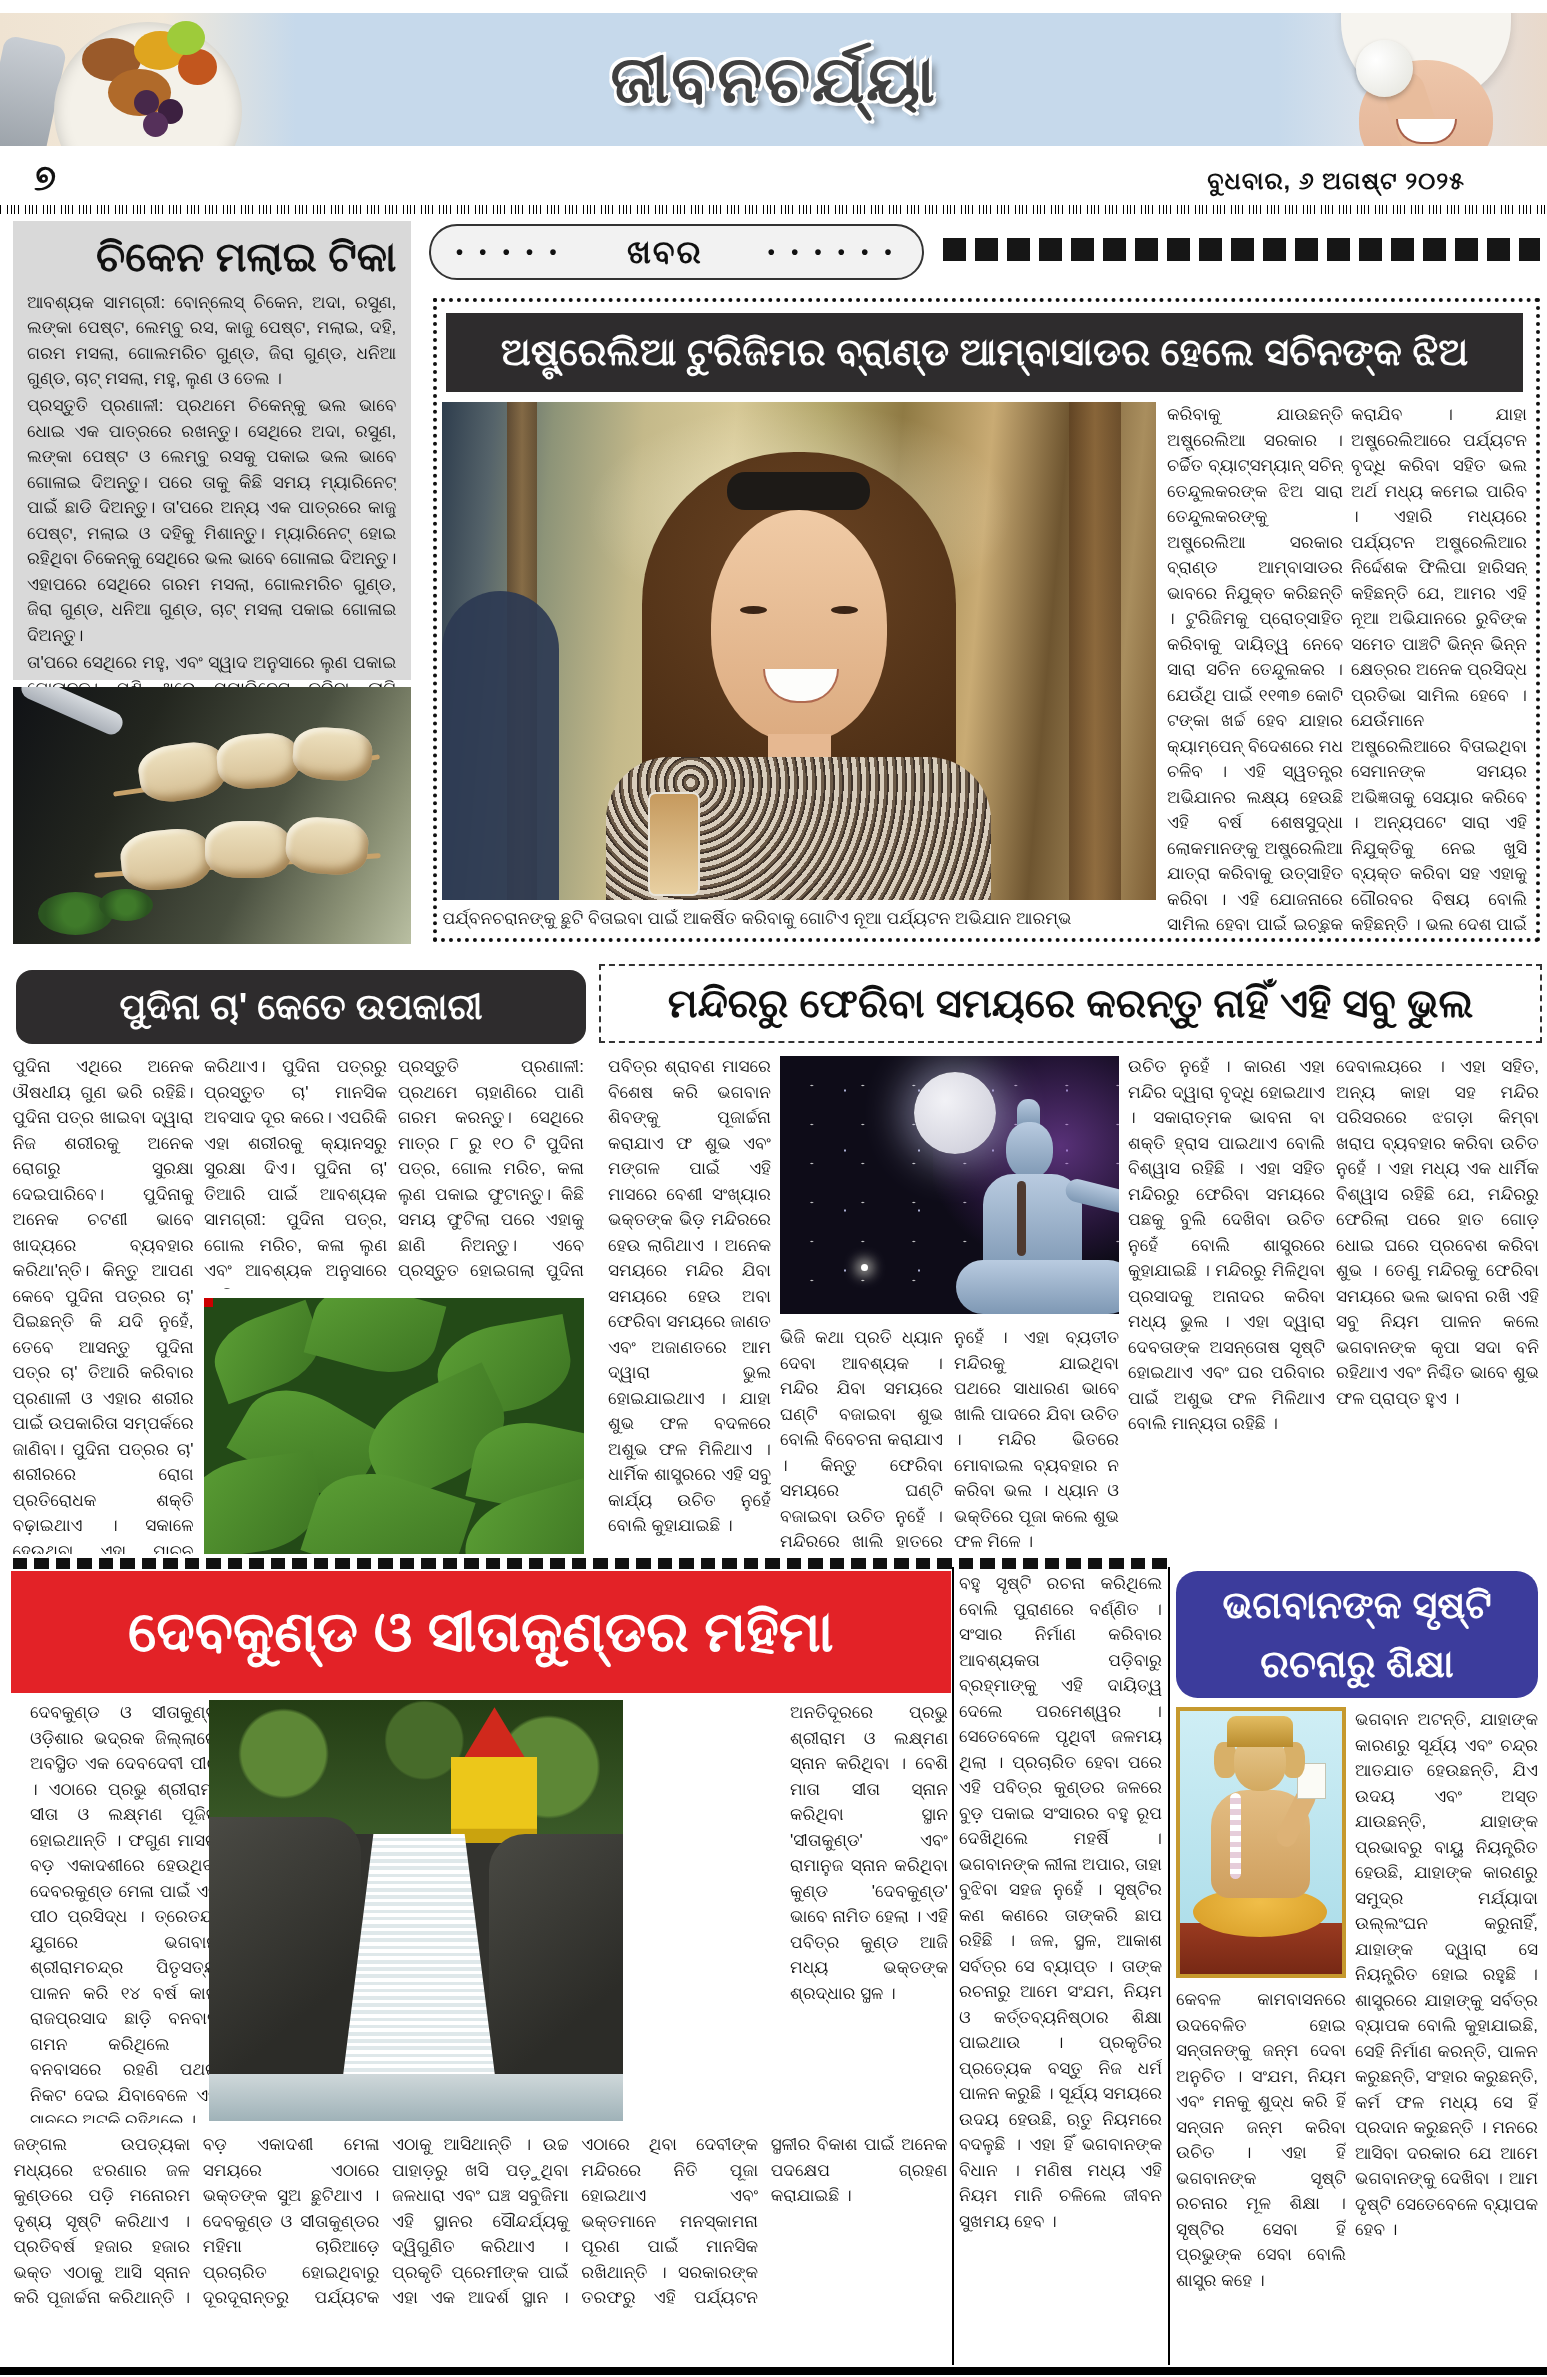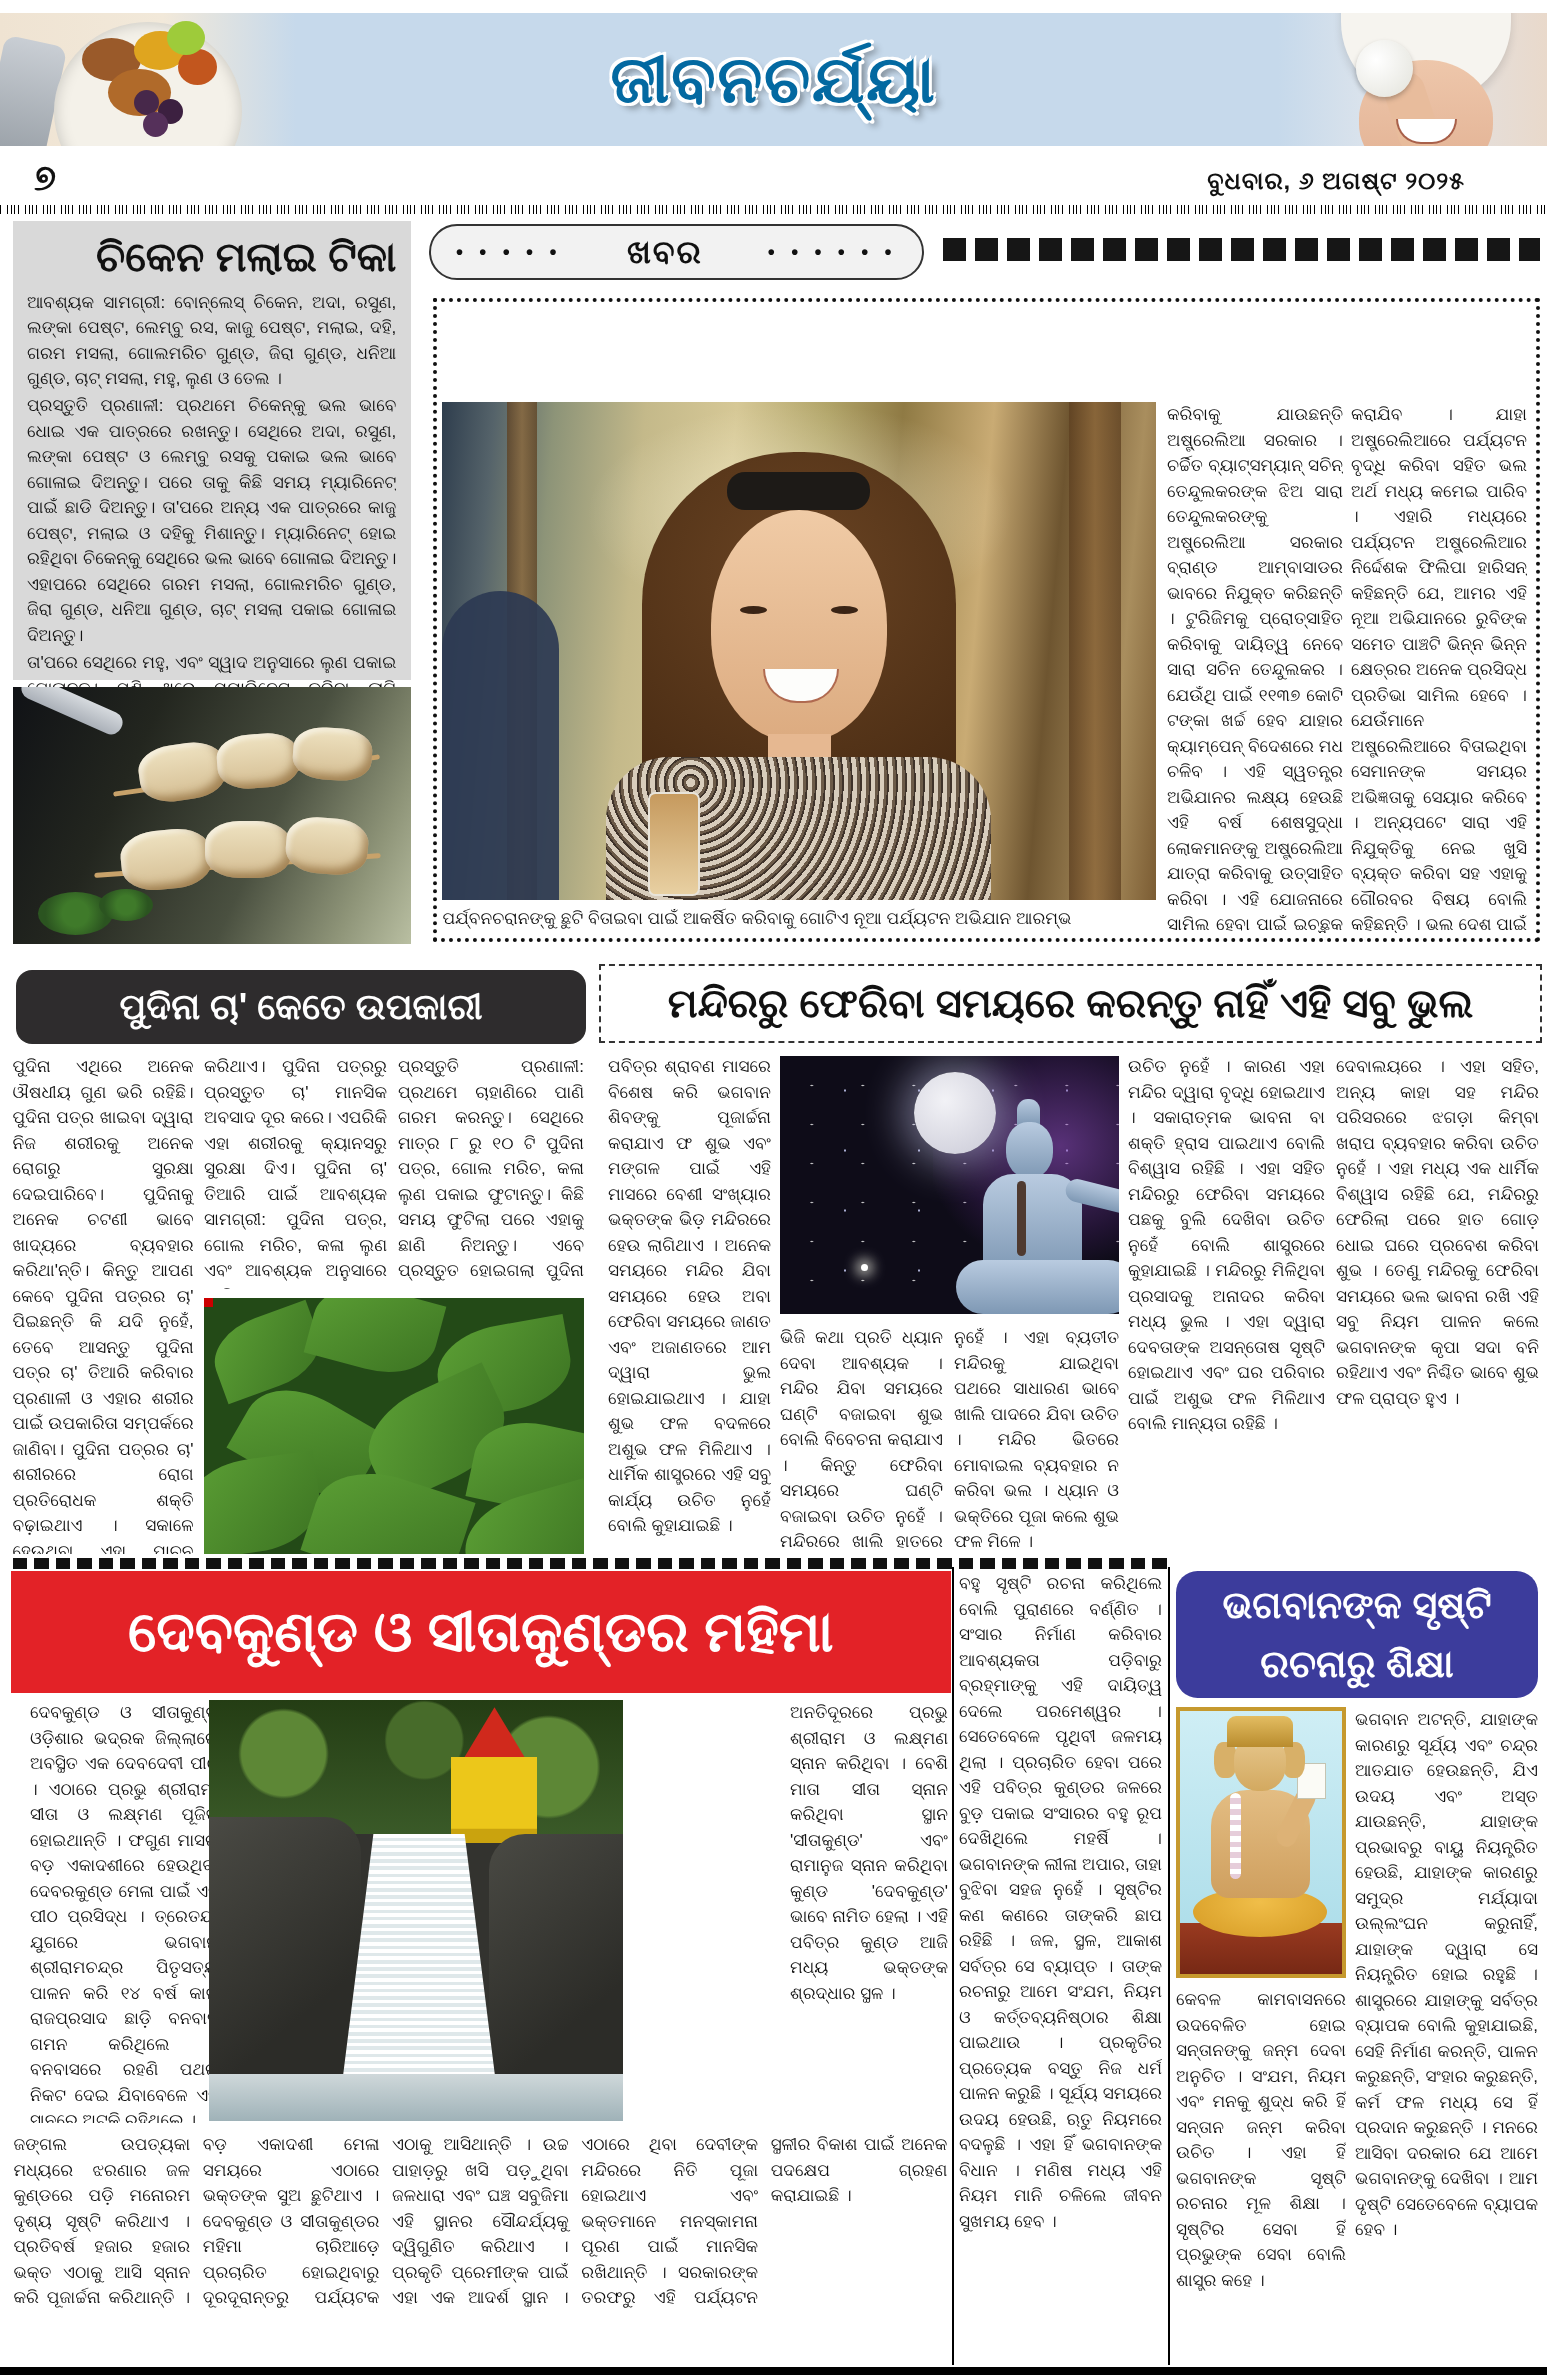--- a/index.html
+++ b/index.html
@@ -6,21 +6,21 @@
   #page{position:relative;width:1547px;height:2377px;background:#ffffff;overflow:hidden;
         font-family:"Liberation Sans","DejaVu Sans",sans-serif;color:#111;}
   .abs{position:absolute;}
   .just{text-align:justify;text-justify:inter-word;}
   .body-txt{font-size:17px;line-height:1.5;overflow:hidden;}
   .col-clip{overflow:hidden;}
 
   
   #top-banner{left:0;top:13.4px;width:1547px;height:133px;background:#c6d9eb;}
   #masthead{left:0;top:13.4px;width:1547px;height:133px;text-align:center;
-    font-size:65px;font-weight:bold;line-height:133px;color:#0369a1;letter-spacing:1.8px;
+    font-size:65px;font-weight:bold;line-height:133px;color:#404040;letter-spacing:1.8px;
     text-shadow:-2.7px -2.7px 0 #fff,2.7px -2.7px 0 #fff,-2.7px 2.7px 0 #fff,2.7px 2.7px 0 #fff,5.4px 5.4px 7.2px rgba(0,0,0,.45);}
   
   #banner-food{left:0;top:13.4px;width:296px;height:133px;overflow:hidden;background:linear-gradient(90deg,#efe3d2 0%,#f2e9da 55%,#c6d9eb 100%);}
   .plate{left:54px;top:9px;width:188px;height:179px;border-radius:50%;background:#f4f1e9;box-shadow:inset 0 0 16px rgba(0,0,0,.2);}
   .blob{border-radius:50%;}
   #grater{left:-7.2px;top:27px;width:63px;height:117px;background:linear-gradient(#c9ced4,#9aa1a8);border-radius:12.6px;transform:rotate(12deg);}
   
   #banner-woman{right:0;top:13.4px;width:269px;height:133px;overflow:hidden;background:linear-gradient(270deg,#e9d9cb 0%,#dfe5ec 60%,#c6d9eb 100%);}
   .towel{right:36px;top:-18px;width:170px;height:108px;background:#f6f4ef;border-radius:0 0 81px 81px;box-shadow:0 5.4px 9px rgba(0,0,0,.12);}
   .face-r{right:54px;top:47px;width:134px;height:117px;background:linear-gradient(#eec7ab,#e2b193);border-radius:50% 50% 45% 45%;}
@@ -197,20 +197,21 @@
   </div>
 
   <div class="abs" id="khabar-pill">
     <span class="pill-dots">• • • • •</span>
     <span id="khabar-label">ଖବର</span>
     <span class="pill-dots">• • • • • •</span>
   </div>
   <div class="abs" id="dash-bar"></div>
 
   <div class="abs" id="news-box">
+    <div class="abs" id="news-headline">ଅଷ୍ଟ୍ରେଲିଆ ଟୁରିଜିମର ବ୍ରାଣ୍ଡ ଆମ୍ବାସାଡର ହେଲେ ସଚିନଙ୍କ ଝିଅ</div>
     <div class="abs" id="news-photo">
       <div class="abs sp-glow"></div>
       <div class="abs sp-post" style="left:9%;width:30.5px;"></div>
       <div class="abs sp-post" style="right:5%;width:52px;"></div>
       <div class="abs sp-person"></div>
       <div class="abs sp-hair"></div>
       <div class="abs sp-glasses"></div>
       <div class="abs sp-face"></div>
       <div class="abs sp-eye" style="left:50%;margin-left:-59px;"></div>
       <div class="abs sp-eye" style="left:50%;margin-left:32px;"></div>

